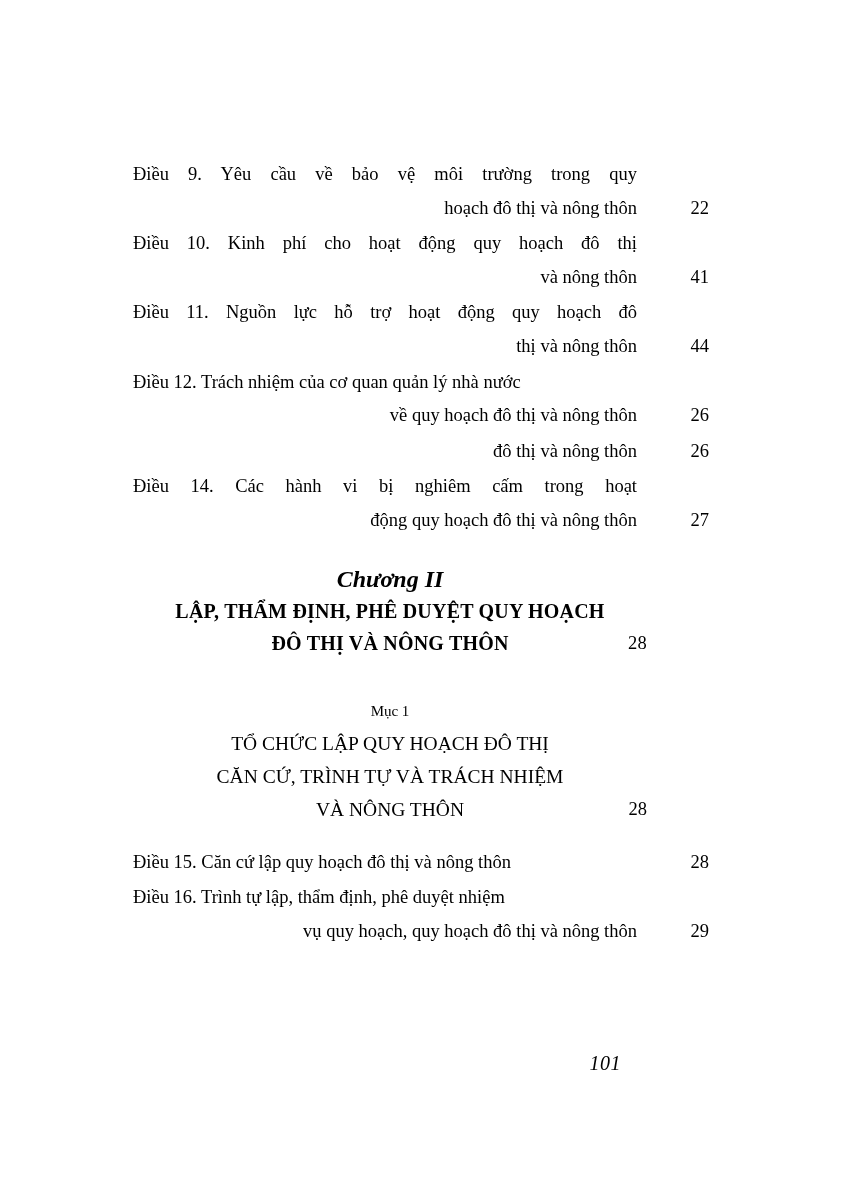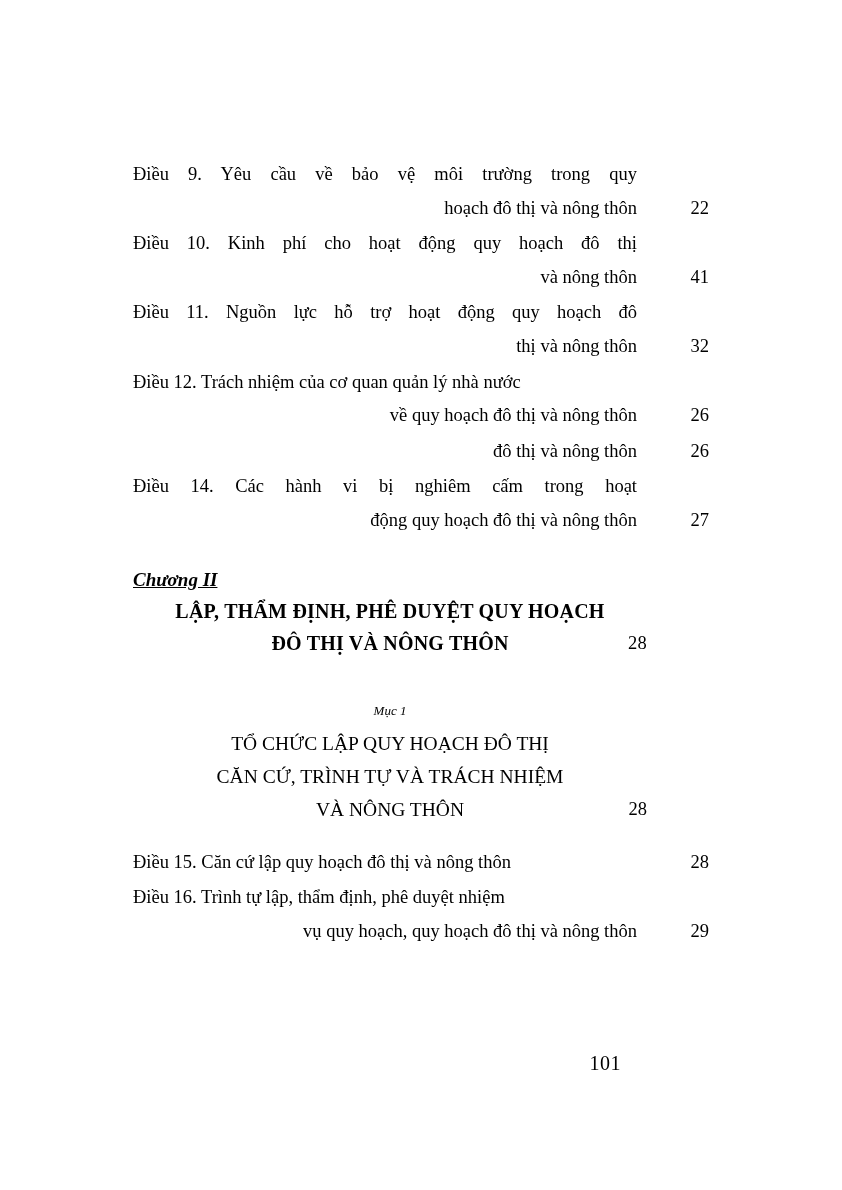--- a/index.html
+++ b/index.html
@@ -64,26 +64,26 @@
     font-size: 18.5px;
   }
 
   
   .chapter-block {
     margin-top: 26px;
     margin-bottom: 6px;
     position: relative;
   }
   .chapter-label {
+    text-align: center;
     font-style: italic;
     font-weight: bold;
-    font-size: 19px;
+    font-size: 24px;
     line-height: 31px;
     padding-right: 62px;
-    text-decoration: underline;
   }
   .chapter-title {
     text-align: center;
     font-weight: bold;
     font-size: 20px;
     line-height: 32px;
     padding-right: 62px;
     letter-spacing: 0.2px;
   }
   .chapter-title .last-line {
@@ -102,22 +102,21 @@
   }
 
   
   .section-block {
     margin-top: 24px;
     margin-bottom: 10px;
     position: relative;
   }
   .section-label {
     text-align: center;
-    font-style: italic;
-    font-size: 13px;
+    font-size: 15px;
     line-height: 32px;
     padding-right: 62px;
     margin-top: 36px;
   }
   .section-title {
     text-align: center;
     font-size: 19.5px;
     line-height: 33px;
     padding-right: 62px;
   }
@@ -129,20 +128,21 @@
     height: 10px;
   }
 
   
   .folio {
     position: absolute;
     right: 133px;
     top: 1052px;
     font-size: 20px;
     letter-spacing: 0.5px;
+    font-style: italic;
   }
 </style>
 </head>
 <body>
 
 <div class="page">
   <div class="content">
 
     <div class="toc-entry">
       <span class="line">
@@ -163,21 +163,21 @@
         <span class="pageno">41</span>
       </span>
     </div>
 
     <div class="toc-entry">
       <span class="line">
         <span class="line-text justify">Điều 11. Nguồn lực hỗ trợ hoạt động quy hoạch đô</span>
       </span>
       <span class="line indent">
         <span class="line-text">thị và nông thôn</span>
-        <span class="pageno">32</span>
+        <span class="pageno">44</span>
       </span>
     </div>
 
     <div class="toc-entry">
       <span class="line">
         <span class="line-text">Điều 12. Trách nhiệm của cơ quan quản lý nhà nước</span>
       </span>
       <span class="line indent">
         <span class="line-text">về quy hoạch đô thị và nông thôn</span>
         <span class="pageno">26</span>

